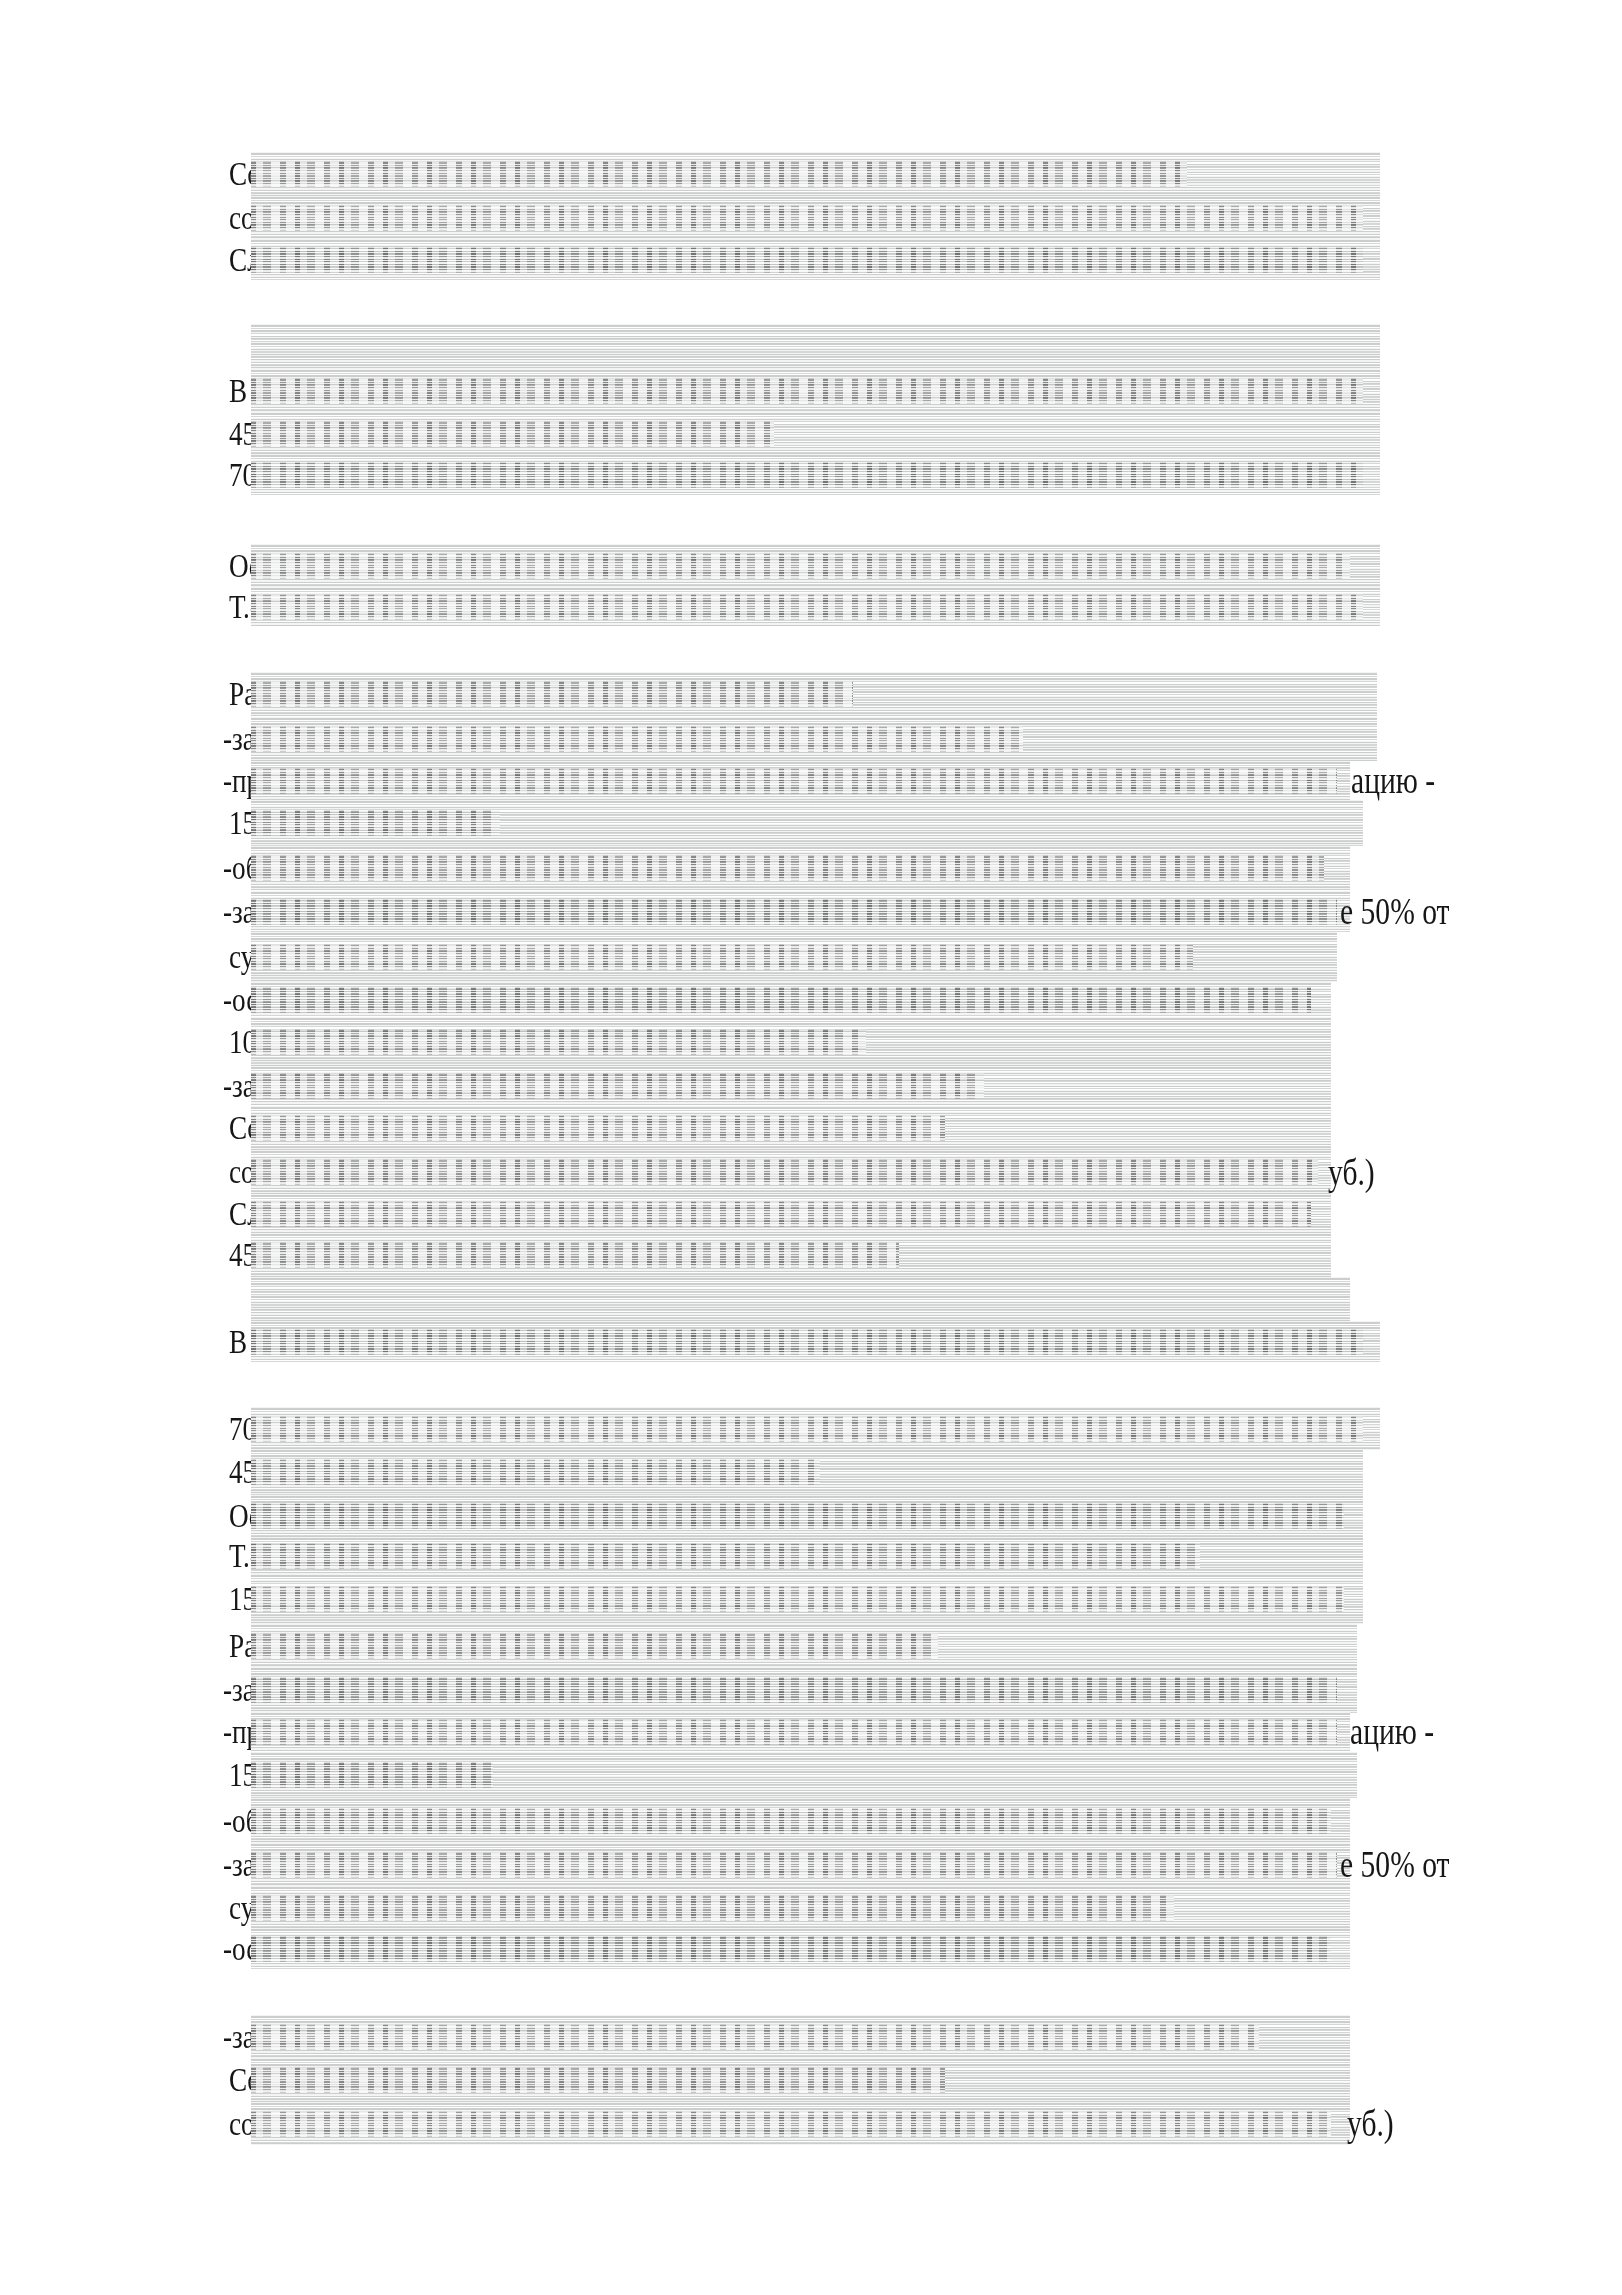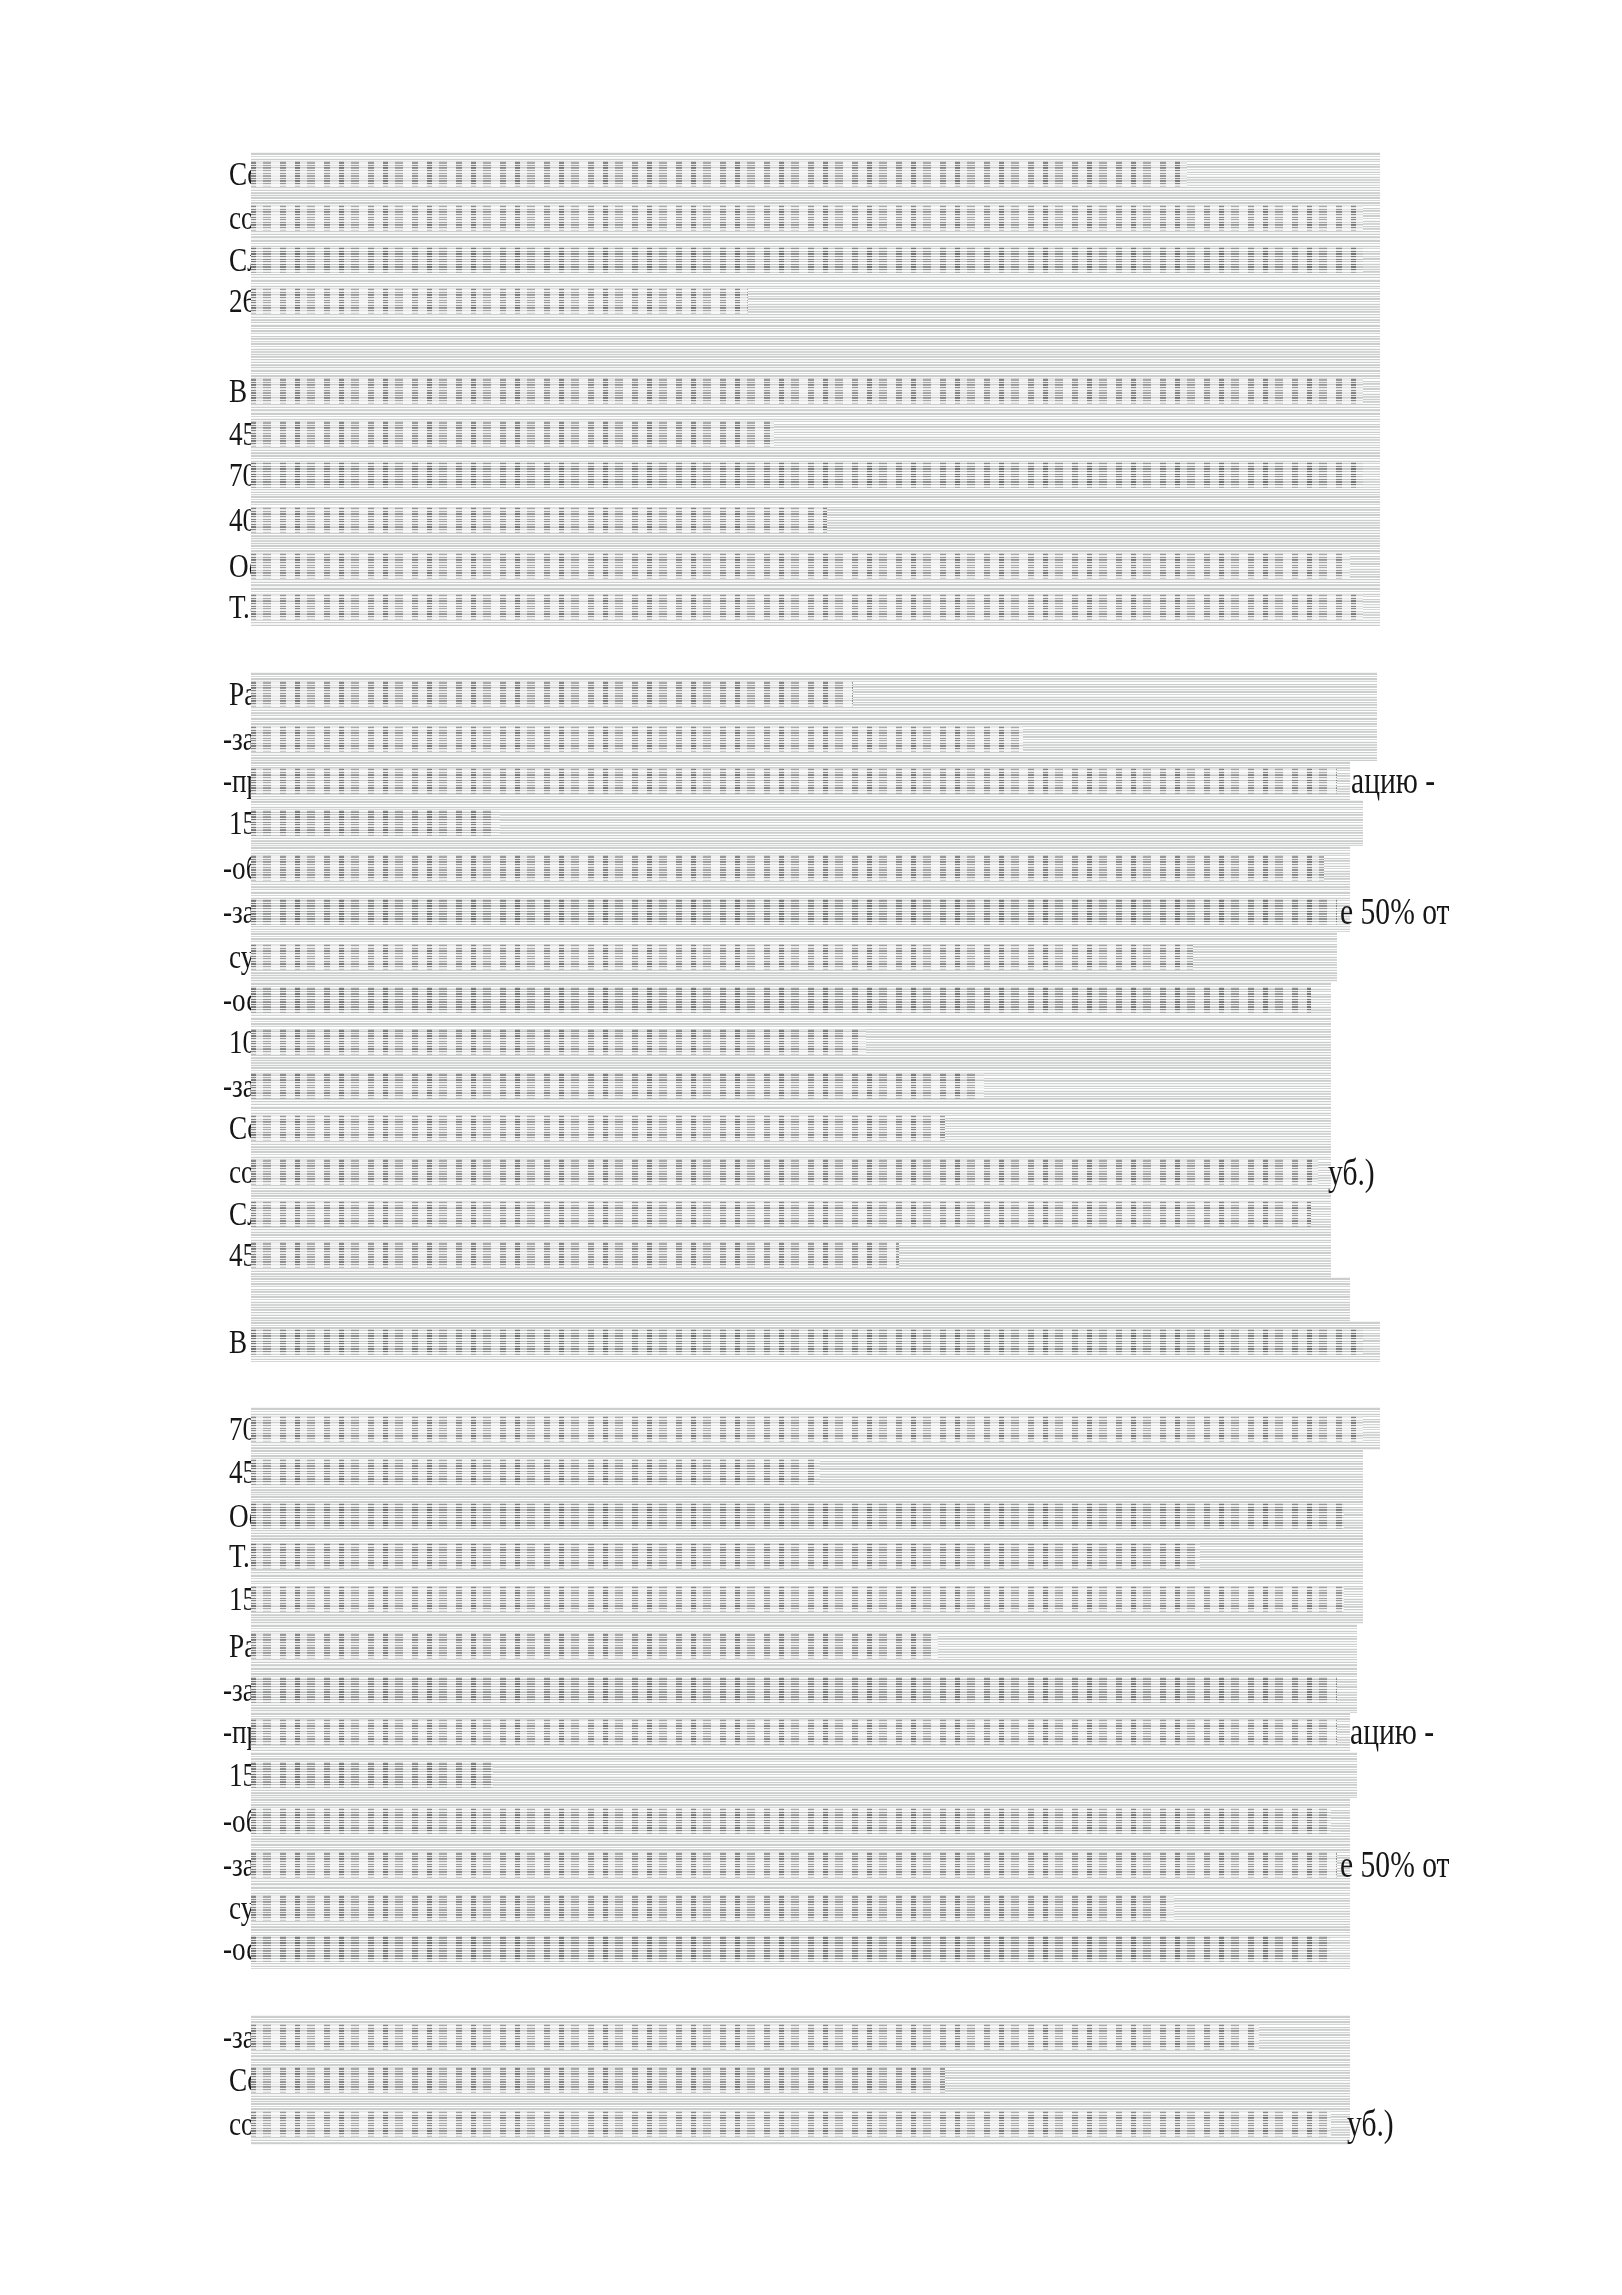--- a/index.html
+++ b/index.html
@@ -71,52 +71,40 @@
         <div class="smear" style="width: 1112px;"></div>
       </div>
       <span class="frag start" style="left: 229px;">со</span>
     </div>
     <div class="row" style="top: 239px; height: 41px;">
       <div class="band" style="left: 251px; width: 1129px;">
         <div class="smear" style="width: 1112px;"></div>
       </div>
       <span class="frag start" style="left: 229px;">Сл</span>
     </div>
-    <div class="row" style="top: 279px; height: 44px;">
-      <div class="band" style="left: 251px; width: 1129px;">
-        <div class="smear" style="width: 497px;"></div>
-      </div>
-      <span class="frag start" style="left: 229px;">26</span>
-    </div>
     <div class="row" style="top: 324px; height: 45px;">
       <div class="band" style="left: 251px; width: 1129px;"></div>
     </div>
     <div class="row" style="top: 369px; height: 43px;">
       <div class="band" style="left: 251px; width: 1129px;">
         <div class="smear" style="width: 1112px;"></div>
       </div>
       <span class="frag start" style="left: 229px;">В</span>
     </div>
     <div class="row" style="top: 412px; height: 43px;">
       <div class="band" style="left: 251px; width: 1129px;">
         <div class="smear" style="width: 523px;"></div>
       </div>
       <span class="frag start" style="left: 229px;">45</span>
     </div>
     <div class="row" style="top: 454px; height: 41px;">
       <div class="band" style="left: 251px; width: 1129px;">
         <div class="smear" style="width: 1112px;"></div>
       </div>
       <span class="frag start" style="left: 229px;">70</span>
-    </div>
-    <div class="row" style="top: 495px; height: 49px;">
-      <div class="band" style="left: 251px; width: 1129px;">
-        <div class="smear" style="width: 576px;"></div>
-      </div>
-      <span class="frag start" style="left: 229px;">40</span>
     </div>
     <div class="row" style="top: 544px; height: 43px;">
       <div class="band" style="left: 251px; width: 1129px;">
         <div class="smear" style="width: 1099px;"></div>
       </div>
       <span class="frag start" style="left: 229px;">Ос</span>
     </div>
     <div class="row" style="top: 587px; height: 40px;">
       <div class="band" style="left: 251px; width: 1129px;">
         <div class="smear" style="width: 1112px;"></div>

